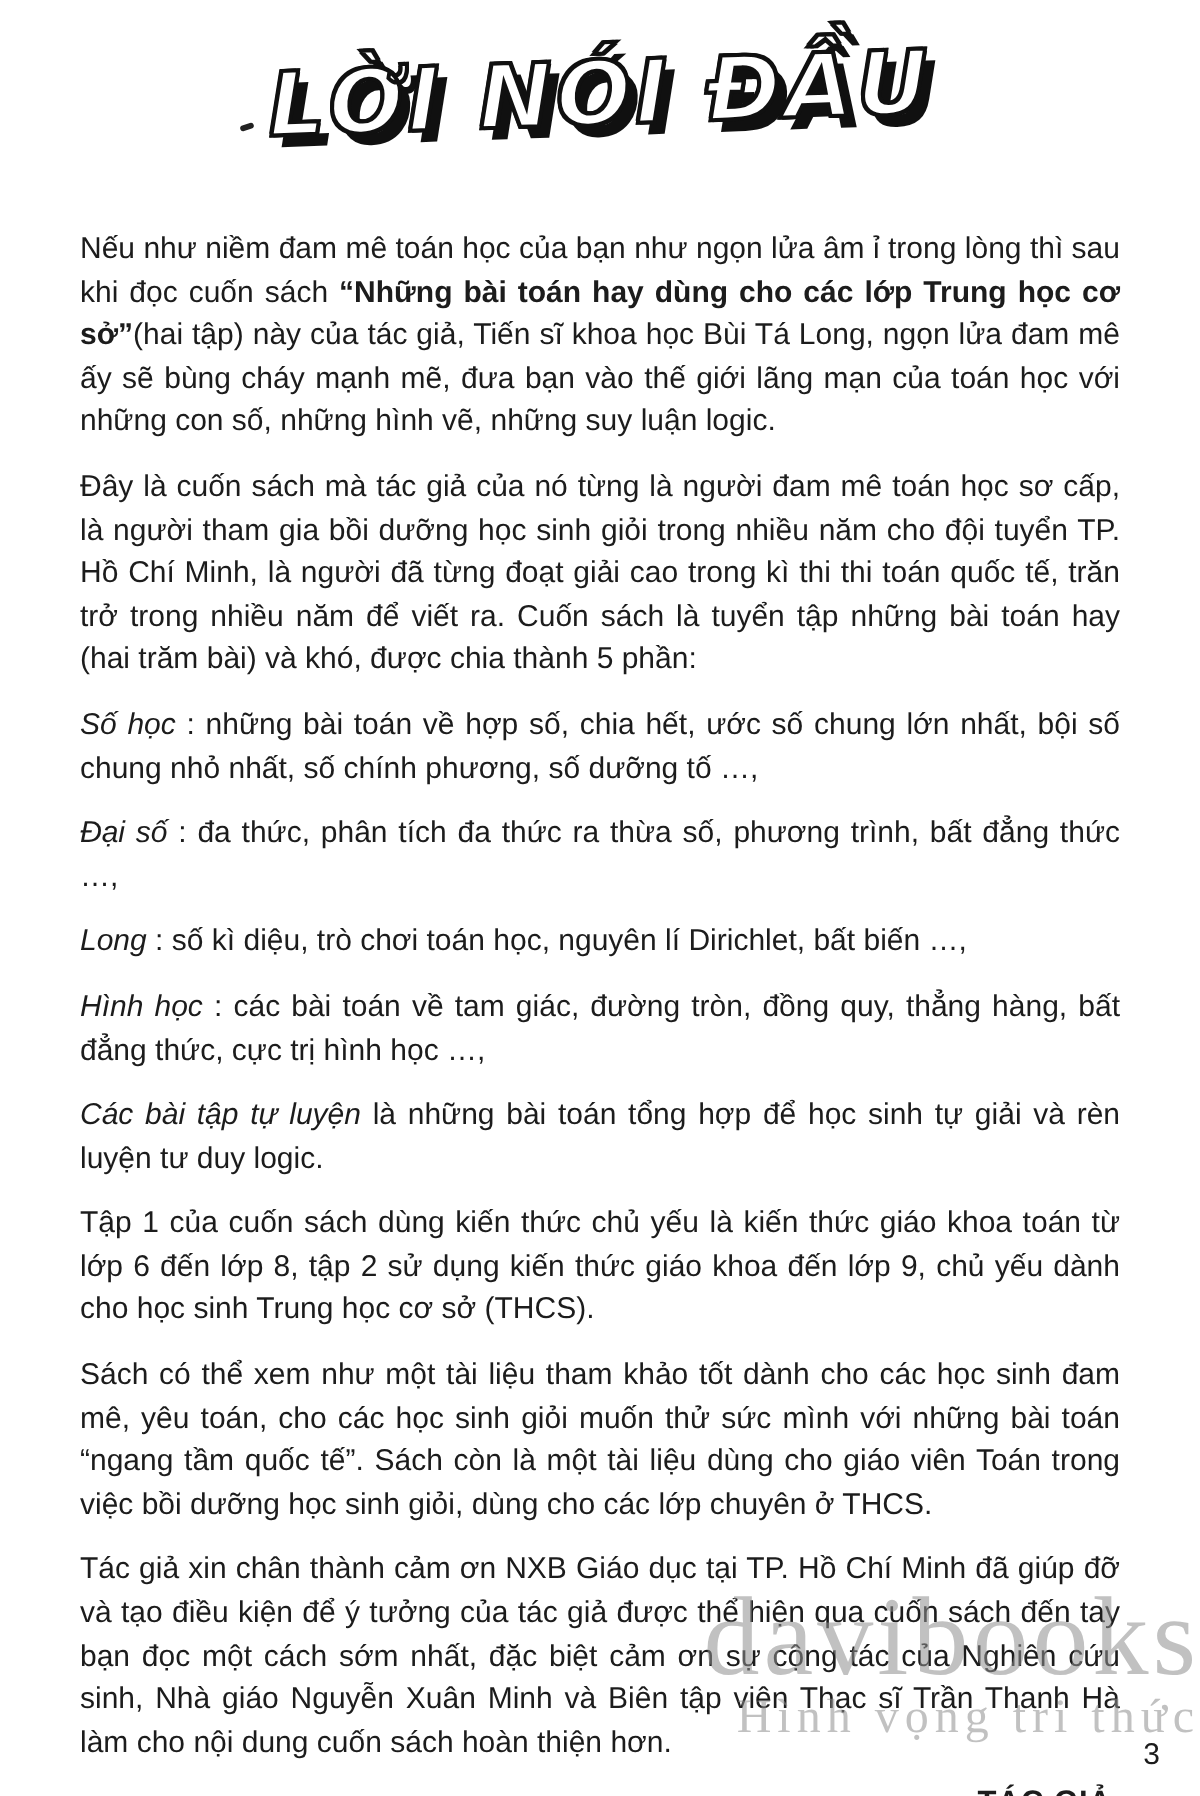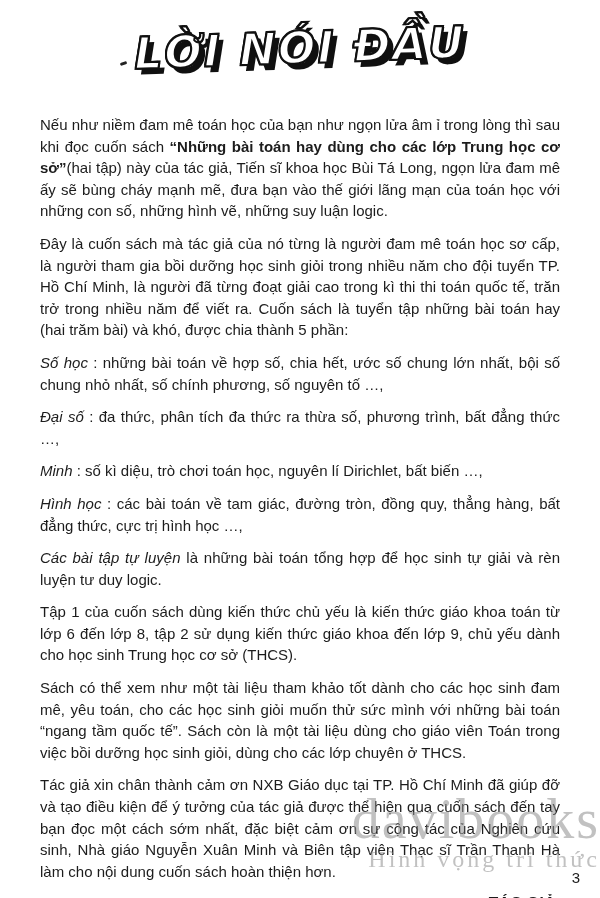--- a/index.html
+++ b/index.html
@@ -94,23 +94,23 @@
 
   <div class="title-wrap">
     <span class="title-text">LỜI NÓI ĐẦU</span>
   </div>
 
   <span class="ink-mark"></span>
 
   <div class="content">
       <p><span>Nếu như niềm đam mê toán học của bạn như ngọn lửa âm ỉ trong lòng thì sau khi đọc cuốn sách </span><span style="font-weight: bold;">“Những bài toán hay dùng cho các lớp Trung học cơ sở”</span><span>(hai tập) này của tác giả, Tiến sĩ khoa học Bùi Tá Long, ngọn lửa đam mê ấy sẽ bùng cháy mạnh mẽ, đưa bạn vào thế giới lãng mạn của toán học với những con số, những hình vẽ, những suy luận logic.</span></p>
       <p><span>Đây là cuốn sách mà tác giả của nó từng là người đam mê toán học sơ cấp, là người tham gia bồi dưỡng học sinh giỏi trong nhiều năm cho đội tuyển TP. Hồ Chí Minh, là người đã từng đoạt giải cao trong kì thi thi toán quốc tế, trăn trở trong nhiều năm để viết ra. Cuốn sách là tuyển tập những bài toán hay (hai trăm bài) và khó, được chia thành 5 phần:</span></p>
-      <p><span style="font-style: italic;">Số học</span><span> : những bài toán về hợp số, chia hết, ước số chung lớn nhất, bội số chung nhỏ nhất, số chính phương, số nguyên tố …,</span></p>
+      <p><span style="font-style: italic;">Số học</span><span> : những bài toán về hợp số, chia hết, ước số chung lớn nhất, bội số chung nhỏ nhất, số chính phương, số dưỡng tố …,</span></p>
       <p><span style="font-style: italic;">Đại số</span><span> : đa thức, phân tích đa thức ra thừa số, phương trình, bất đẳng thức …,</span></p>
-      <p><span style="font-style: italic;">Minh</span><span> : số kì diệu, trò chơi toán học, nguyên lí Dirichlet, bất biến …,</span></p>
+      <p><span style="font-style: italic;">Long</span><span> : số kì diệu, trò chơi toán học, nguyên lí Dirichlet, bất biến …,</span></p>
       <p><span style="font-style: italic;">Hình học</span><span> : các bài toán về tam giác, đường tròn, đồng quy, thẳng hàng, bất đẳng thức, cực trị hình học …,</span></p>
       <p><span style="font-style: italic; margin-top: 32px;">Các bài tập tự luyện</span><span> là những bài toán tổng hợp để học sinh tự giải và rèn luyện tư duy logic.</span></p>
       <p><span>Tập 1 của cuốn sách dùng kiến thức chủ yếu là kiến thức giáo khoa toán từ lớp 6 đến lớp 8, tập 2 sử dụng kiến thức giáo khoa đến lớp 9, chủ yếu dành cho học sinh Trung học cơ sở (THCS).</span></p>
       <p><span>Sách có thể xem như một tài liệu tham khảo tốt dành cho các học sinh đam mê, yêu toán, cho các học sinh giỏi muốn thử sức mình với những bài toán “ngang tầm quốc tế”. Sách còn là một tài liệu dùng cho giáo viên Toán trong việc bồi dưỡng học sinh giỏi, dùng cho các lớp chuyên ở THCS.</span></p>
       <p><span>Tác giả xin chân thành cảm ơn NXB Giáo dục tại TP. Hồ Chí Minh đã giúp đỡ và tạo điều kiện để ý tưởng của tác giả được thể hiện qua cuốn sách đến tay bạn đọc một cách sớm nhất, đặc biệt cảm ơn sự cộng tác của Nghiên cứu sinh, Nhà giáo Nguyễn Xuân Minh và Biên tập viên Thạc sĩ Trần Thanh Hà làm cho nội dung cuốn sách hoàn thiện hơn.</span></p>
     </div>
 
   <div class="signature">TÁC GIẢ</div>
 
   <div class="watermark">

